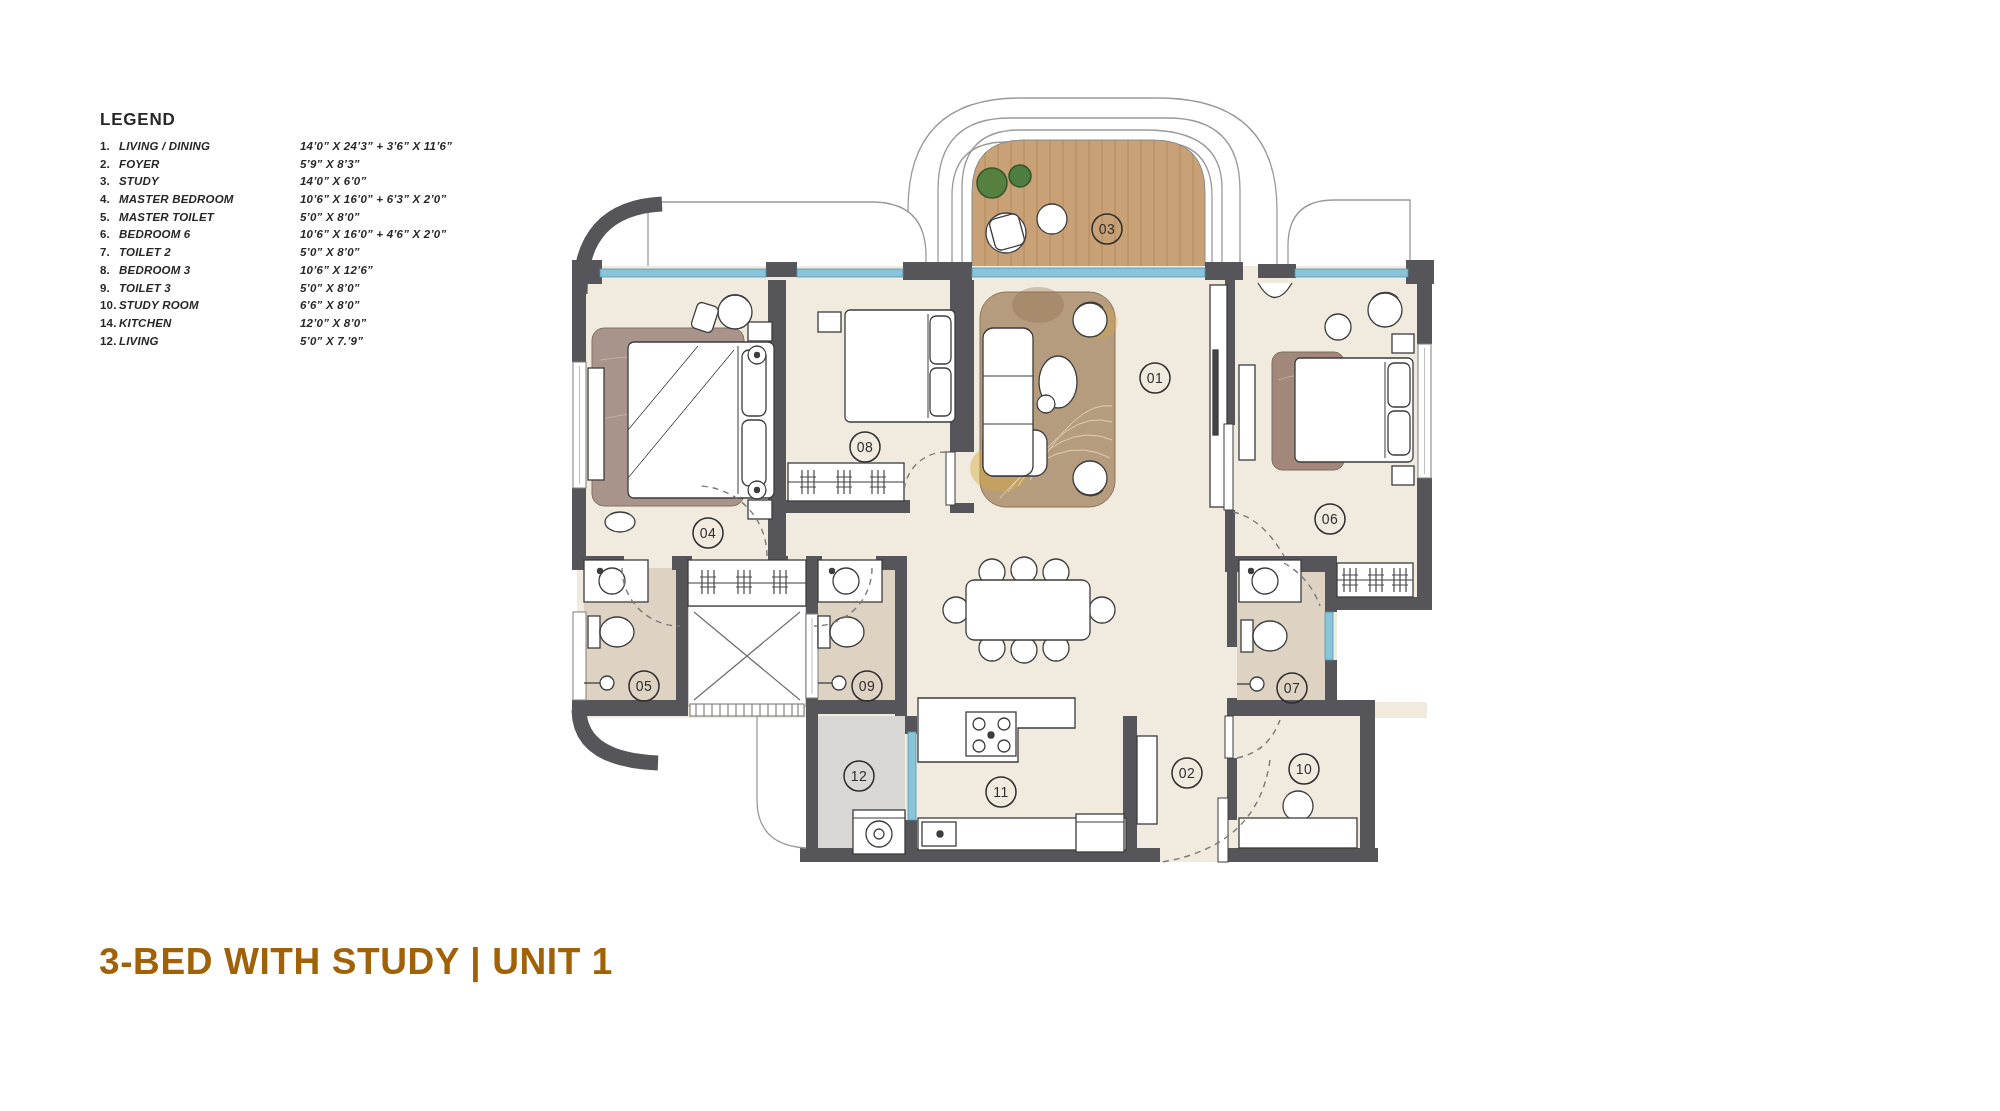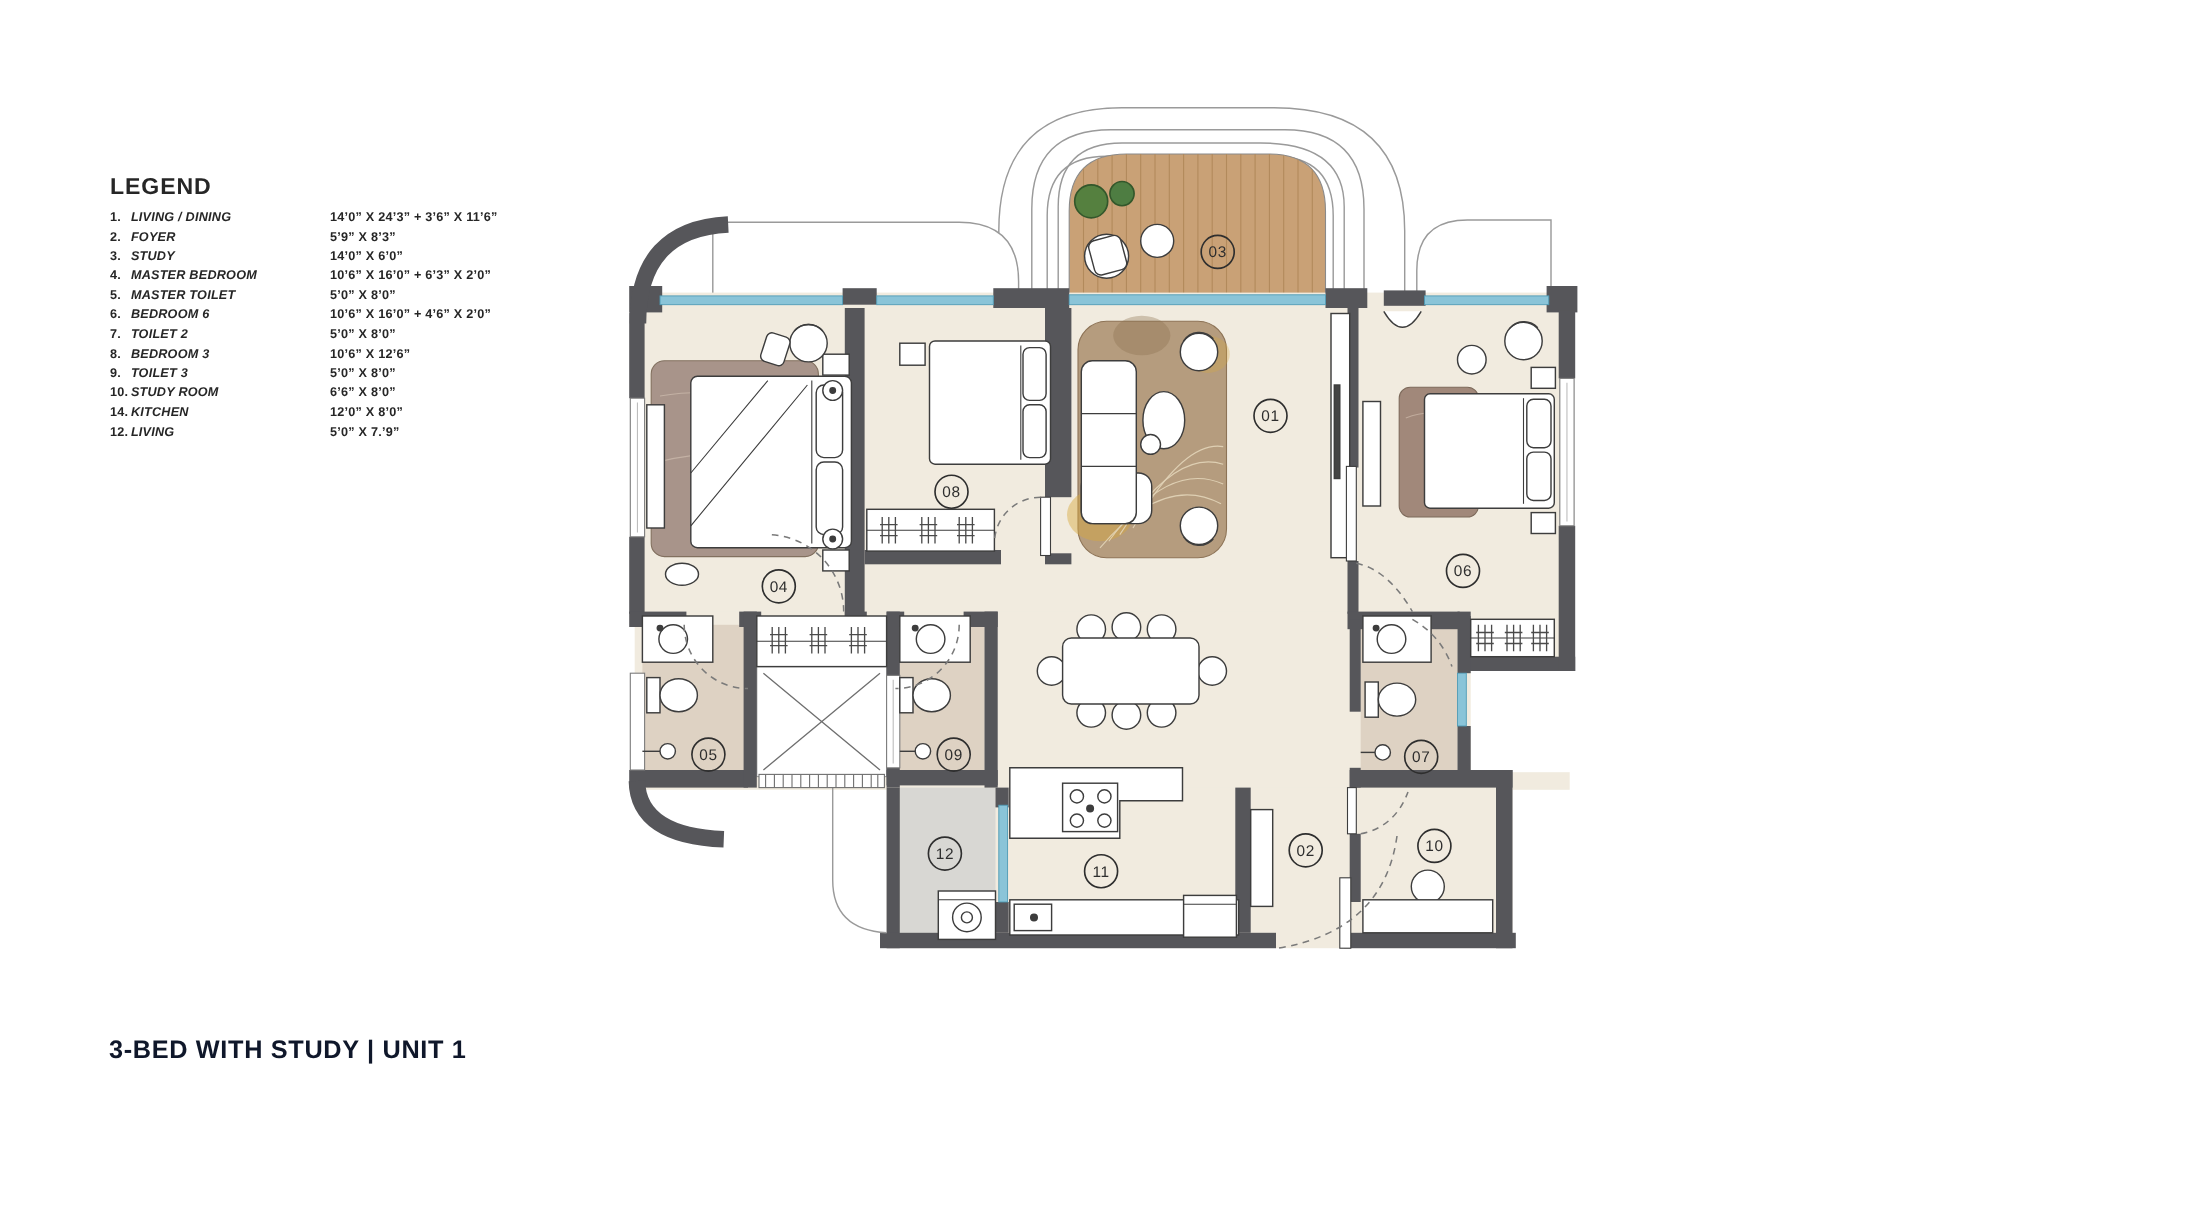--- a/index.html
+++ b/index.html
@@ -1,27 +1,27 @@
 <!DOCTYPE html>
 <html><head>
 <meta charset="utf-8">
 <style>
   html,body{margin:0;padding:0;background:#ffffff;}
   .page{position:relative;width:2000px;height:1111px;background:#ffffff;overflow:hidden;
         font-family:"Liberation Sans", sans-serif;color:#262626;}
   
   .legend{position:absolute;left:100px;top:110px;width:400px;}
-  .legend-heading{font-size:21px;font-weight:bold;letter-spacing:.8px;margin-bottom:10px;margin-top:48px;}
+  .legend-heading{font-size:17px;font-weight:bold;letter-spacing:.8px;margin-bottom:10px;}
   .legend-row{position:relative;height:17.7px;font-size:11.5px;font-weight:bold;letter-spacing:.2px;white-space:nowrap;}
   .legend-num{display:inline-block;width:19px;}
   .legend-name{display:inline-block;font-style:italic;}
-  .legend-dim{position:absolute;left:200px;top:0;}
+  .legend-dim{position:absolute;left:200px;top:0;font-style:italic;}
   
-  .plan-title{position:absolute;left:99px;top:941px;font-size:23px;font-weight:bold;
-              letter-spacing:.6px;color:#0f172a;}
+  .plan-title{position:absolute;left:99px;top:941px;font-size:37px;font-weight:bold;
+              letter-spacing:.6px;color:#a16207;}
   
   svg.plan{position:absolute;left:0;top:0;width:2000px;height:1111px;}
   .room-label-text{font-family:"Liberation Sans",sans-serif;font-size:14px;fill:#2e2e2e;letter-spacing:.5px;}
 </style>
 </head>
 <body>
 
 <div class="page">
 
   <div class="legend">

